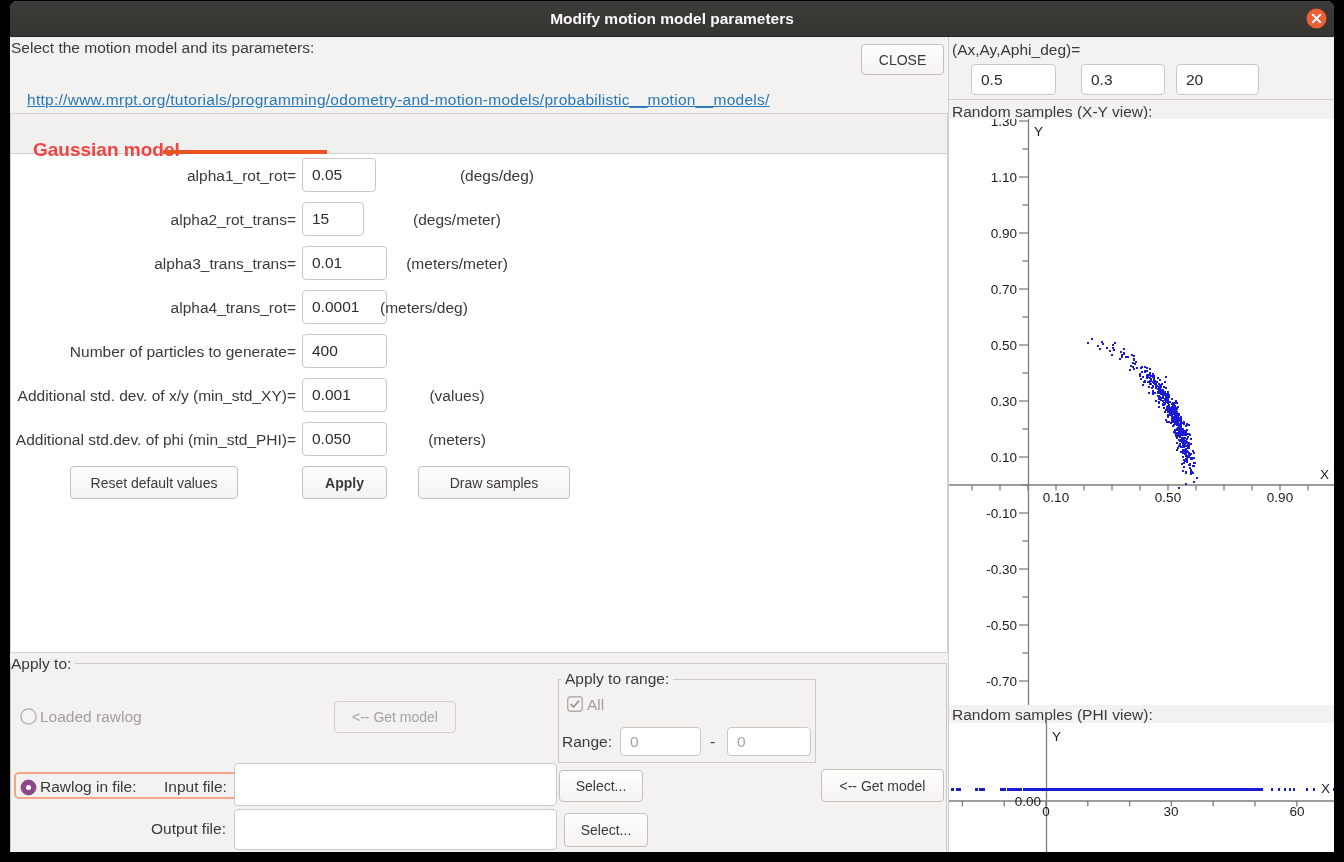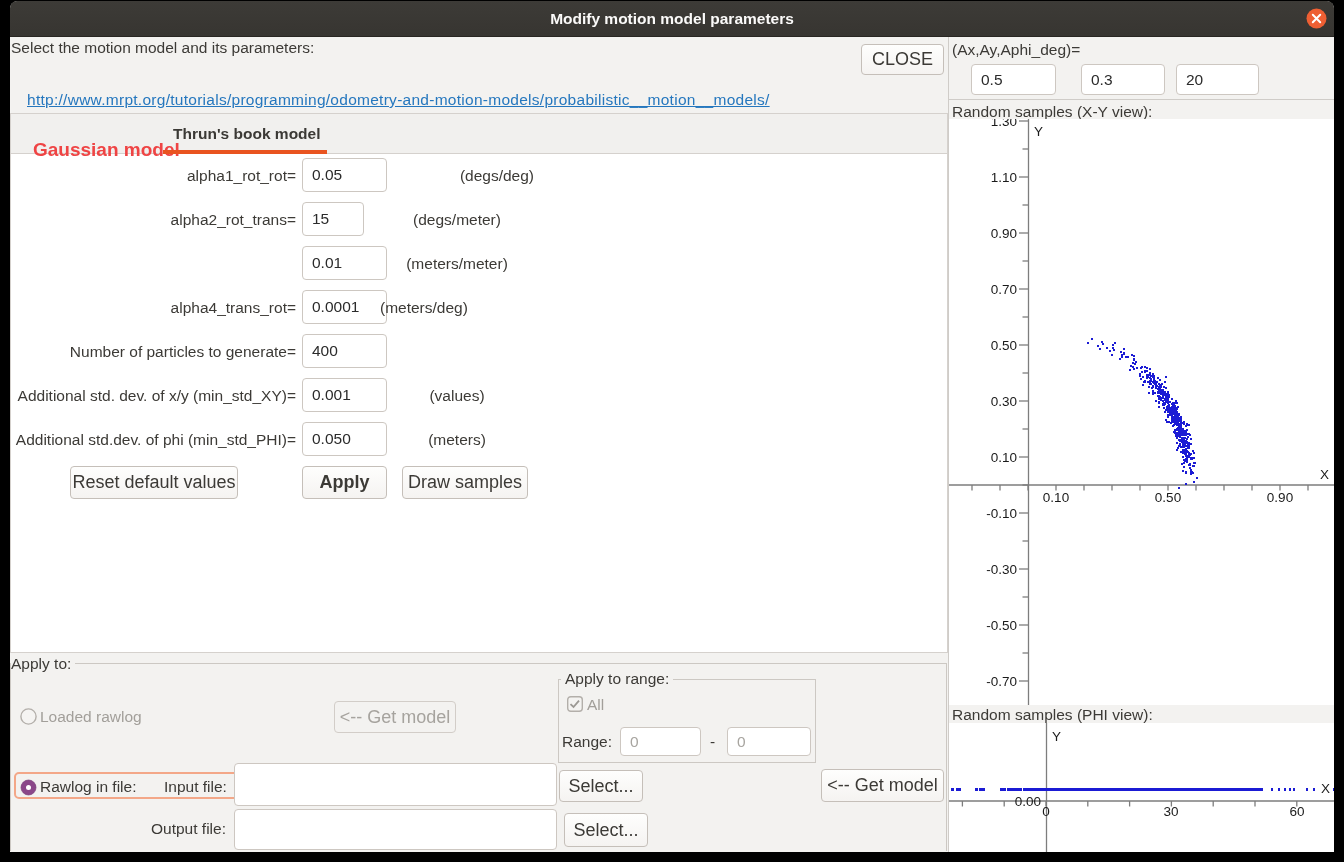--- a/index.html
+++ b/index.html
@@ -1,21 +1,21 @@
 <!DOCTYPE html>
 <html><head><meta charset="utf-8"><style>
 *{margin:0;padding:0;box-sizing:border-box}
 html,body{width:1344px;height:862px;background:#000;font-family:"Liberation Sans",sans-serif;overflow:hidden}
 .abs{position:absolute}
 #win{position:absolute;left:10px;top:1px;width:1324px;height:851px;background:#f3f2f0;border-radius:8px 8px 0 0}
 #titlebar{position:absolute;left:0;top:0;width:100%;height:36px;background:linear-gradient(#3d3b37,#373531);border-radius:7px 7px 0 0;border-bottom:1px solid #282622}
 #title{position:absolute;width:100%;top:9px;text-align:center;font-weight:bold;font-size:15.5px;color:#fbfaf9}
 .lbl{position:absolute;font-size:15.5px;color:#3c3a36;white-space:nowrap}
 .glbl{position:absolute;font-size:15.5px;color:#a29f9a;white-space:nowrap}
-.btn{position:absolute;border:1px solid #c5bfb9;border-radius:4px;background:linear-gradient(#fefefd,#f5f3f1);font-size:18px;color:#3c3a36;display:flex;align-items:center;justify-content:center;white-space:nowrap}
+.btn{position:absolute;border:1px solid #c5bfb9;border-radius:4px;background:linear-gradient(#fefefd,#f5f3f1);font-size:14px;color:#3c3a36;display:flex;align-items:center;justify-content:center;white-space:nowrap}
 .btn.dis{color:#a6a39e;background:#f3f2f0;border-color:#d2cdc8}
 .entry{position:absolute;background:#fff;border:1px solid #cdc7c1;border-radius:4px;font-size:15.5px;color:#2b2b2b;display:flex;align-items:center;padding-left:9px;white-space:nowrap}
 .entry.ph{color:#a8a5a0}
 svg text{font-family:"Liberation Sans",sans-serif}
 </style></head><body>
 <div id="win">
  <div id="titlebar">
   <div id="title">Modify motion model parameters</div>
   <svg class="abs" style="left:1296px;top:7px" width="21" height="21" viewBox="0 0 21 21">
         <circle cx="10.5" cy="10.5" r="10" fill="#ee5f33"></circle>
@@ -23,47 +23,47 @@
       </svg>
  </div>
 
  <div class="lbl" style="left:1px;top:38px">Select the motion model and its parameters:</div>
  <div class="btn" style="left:851px;top:43px;width:83px;height:31px">CLOSE</div>
  <div class="lbl" style="left:17px;top:90px;color:#2577be;text-decoration:underline;letter-spacing:0.27px">http://www.mrpt.org/tutorials/programming/odometry-and-motion-models/probabilistic__motion__models/</div>
 
  <div class="abs" style="left:0;top:112px;width:938px;height:540px;border:1px solid #d5d1cd;background:#fff">
    <div class="abs" style="left:0;top:0;width:936px;height:40px;background:#f1f0ee;border-bottom:1px solid #d5d1cd"></div>
    <div class="abs" style="left:22px;top:16px;height:40px;font-weight:bold;font-size:19px;color:#ef4444;display:flex;align-items:center;white-space:nowrap">Gaussian model</div>
-   <div class="abs" style="left:162px;top:0;height:40px;font-weight:bold;font-size:15.5px;color:#3b3935;display:flex;align-items:center;white-space:nowrap">Thrun's book model</div>
    <div class="abs" style="left:152px;top:36px;width:164px;height:4px;background:#e95420"></div>
  </div>
 
  <div class="lbl" style="left:0;top:166px;width:286px;text-align:right">alpha1_rot_rot=</div>
- <div class="entry" style="left:292px;top:157px;width:85px;height:34px">0.05</div>
+ <div class="entry" style="left:292px;top:157px;width:74px;height:34px">0.05</div>
  <div class="lbl" style="left:370px;top:166px;width:154px;text-align:right">(degs/deg)</div>
  <div class="lbl" style="left:0;top:210px;width:286px;text-align:right">alpha2_rot_trans=</div>
  <div class="entry" style="left:292px;top:201px;width:62px;height:34px">15</div>
  <div class="lbl" style="left:370px;top:210px;width:154px;text-align:center">(degs/meter)</div>
+ <div class="lbl" style="left:0;top:254px;width:286px;text-align:right">alpha3_trans_trans=</div>
  <div class="entry" style="left:292px;top:245px;width:85px;height:34px">0.01</div>
  <div class="lbl" style="left:370px;top:254px;width:154px;text-align:center">(meters/meter)</div>
  <div class="lbl" style="left:0;top:298px;width:286px;text-align:right">alpha4_trans_rot=</div>
  <div class="entry" style="left:292px;top:289px;width:85px;height:34px">0.0001</div>
  <div class="lbl" style="left:370px;top:298px;width:154px;text-align:left">(meters/deg)</div>
  <div class="lbl" style="left:0;top:342px;width:286px;text-align:right">Number of particles to generate=</div>
  <div class="entry" style="left:292px;top:333px;width:85px;height:34px">400</div>
  <div class="lbl" style="left:0;top:386px;width:286px;text-align:right">Additional std. dev. of x/y (min_std_XY)=</div>
  <div class="entry" style="left:292px;top:377px;width:85px;height:34px">0.001</div>
  <div class="lbl" style="left:370px;top:386px;width:154px;text-align:center">(values)</div>
  <div class="lbl" style="left:0;top:430px;width:286px;text-align:right">Additional std.dev. of phi (min_std_PHI)=</div>
  <div class="entry" style="left:292px;top:421px;width:85px;height:34px">0.050</div>
  <div class="lbl" style="left:370px;top:430px;width:154px;text-align:center">(meters)</div>
 
  <div class="btn" style="left:60px;top:465px;width:168px;height:33px">Reset default values</div>
  <div class="btn" style="left:292px;top:465px;width:85px;height:33px;font-weight:bold">Apply</div>
- <div class="btn" style="left:392px;top:465px;width:126px;height:33px">Draw samples</div>
+ <div class="btn" style="left:408px;top:465px;width:152px;height:33px">Draw samples</div>
 
  <div class="abs" style="left:0px;top:662px;width:937px;height:188px;border:1px solid #ccc8c3;border-bottom:none"></div>
  <div class="lbl" style="left:1px;top:654px;background:#f3f2f0;padding-right:4px">Apply to:</div>
 
  <svg class="abs" style="left:10px;top:707px" width="17" height="17" viewBox="0 0 17 17">
       <circle cx="8.5" cy="8.5" r="7.6" fill="#f5f4f2" stroke="#b3afaa" stroke-width="1.4"></circle>
     </svg>
  <div class="glbl" style="left:30px;top:707px">Loaded rawlog</div>
  <div class="btn dis" style="left:324px;top:700px;width:122px;height:32px">&lt;-- Get model</div>
 

